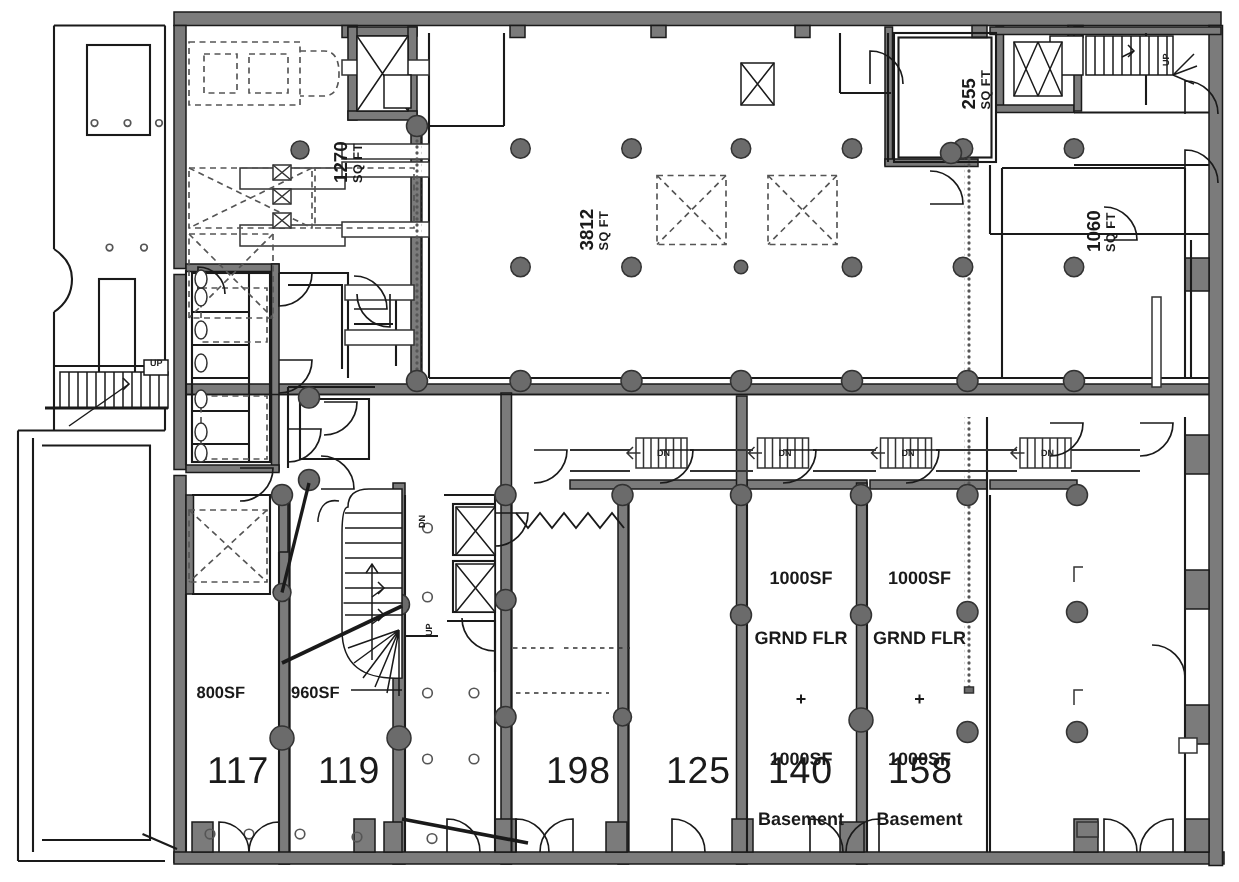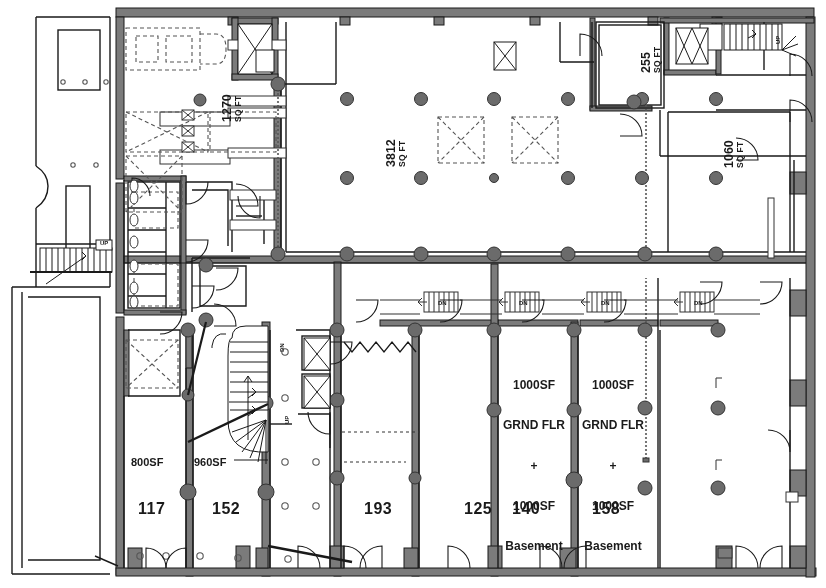--- a/index.html
+++ b/index.html
@@ -1,21 +1,21 @@
 <!DOCTYPE html>
 <html><head>
 <meta charset="utf-8">
 <title>Floor Plan</title>
 <style>
   html,body{margin:0;padding:0;background:#ffffff;}
   body{font-family:"Liberation Sans", sans-serif;}
   #plan-root{position:relative;width:826px;height:588px;background:#ffffff;overflow:hidden;}
   #plan-svg{position:absolute;left:0;top:0;width:826px;height:588px;}
   .lbl{position:absolute;color:#1a1a1a;font-family:"Liberation Sans", sans-serif;white-space:pre;line-height:1.12;}
-  .unit-num{font-size:16px;font-weight:bold;letter-spacing:.5px;}
+  .unit-num{font-size:25px;font-weight:normal;letter-spacing:.5px;}
   .unit-sf{font-size:11px;font-weight:bold;}
   .unit-multi{font-size:12px;font-weight:bold;text-align:center;}
   .sqft-rot{font-size:12px;font-weight:bold;transform:rotate(-90deg);transform-origin:left top;text-align:left;}
   .sqft-rot .n{font-size:12.5px;font-weight:bold;display:block;}
   .sqft-rot .u{font-size:8.5px;font-weight:bold;display:block;letter-spacing:.3px;}
   .tiny-rot{font-size:6px;font-weight:bold;color:#222;transform:rotate(-90deg);transform-origin:left top;}
   .tiny{font-size:6px;font-weight:bold;color:#222;}
 </style>
 </head>
 <body>
@@ -439,23 +439,23 @@
     <span class="n">3812</span><span class="u">SQ FT</span>
   </div>
   <div class="lbl sqft-rot" style="left:612px;top:73px;">
     <span class="n">255</span><span class="u">SQ FT</span>
   </div>
   <div class="lbl sqft-rot" style="left:695px;top:168px;">
     <span class="n">1060</span><span class="u">SQ FT</span>
   </div>
 
   <div class="lbl unit-num" style="left:138px;top:500px;">117</div>
-  <div class="lbl unit-num" style="left:212px;top:500px;">152</div>
-  <div class="lbl unit-num" style="left:364px;top:500px;">193</div>
-  <div class="lbl unit-num" style="left:444px;top:500px;margin-left:20px;">125</div>
+  <div class="lbl unit-num" style="left:212px;top:500px;">119</div>
+  <div class="lbl unit-num" style="left:364px;top:500px;">198</div>
+  <div class="lbl unit-num" style="left:444px;top:500px;">125</div>
   <div class="lbl unit-num" style="left:512px;top:500px;">140</div>
   <div class="lbl unit-num" style="left:592px;top:500px;">158</div>
 
   <div class="lbl unit-sf" style="left:131px;top:456px;">800SF</div>
   <div class="lbl unit-sf" style="left:194px;top:456px;">960SF</div>
 
   <div class="lbl unit-multi" style="left:495px;top:352px;width:78px;">
     <div>1000SF</div>
     <div>GRND FLR</div>
     <div>+</div>

